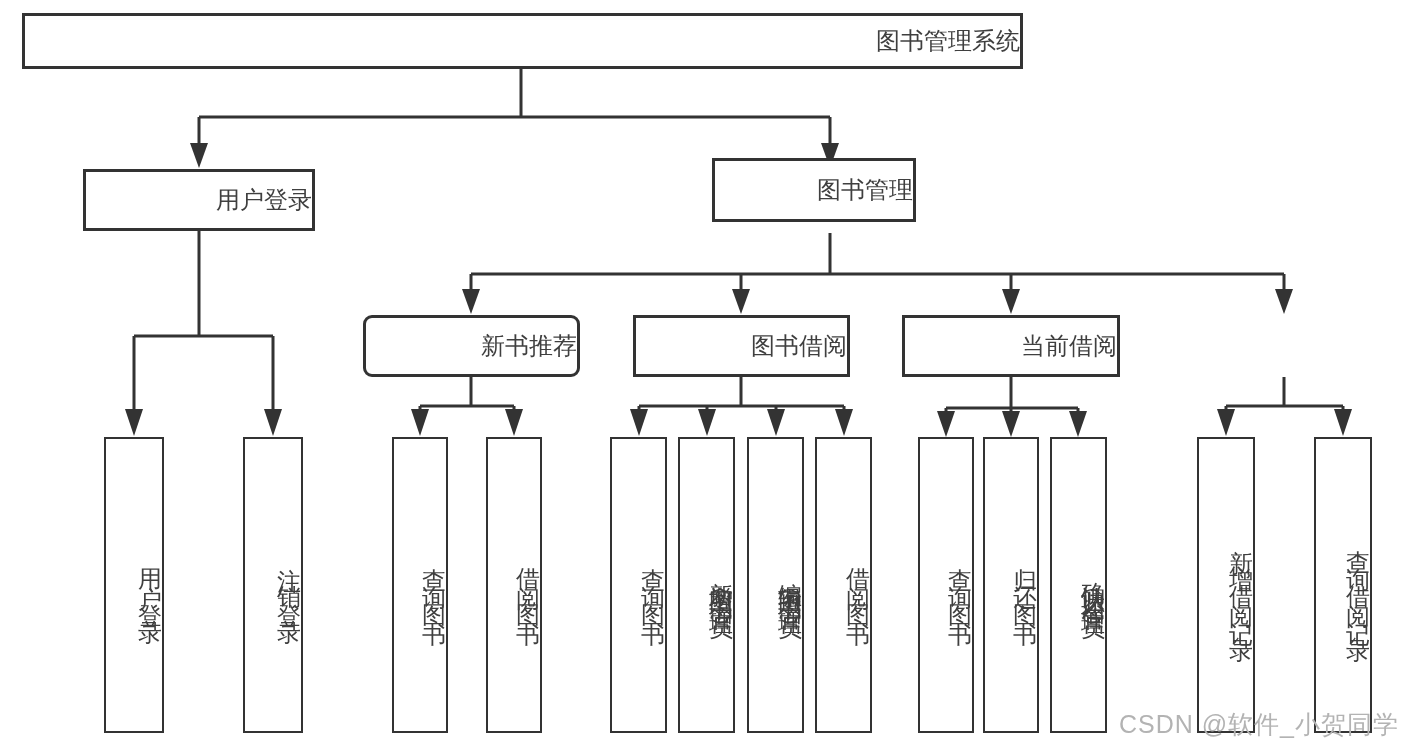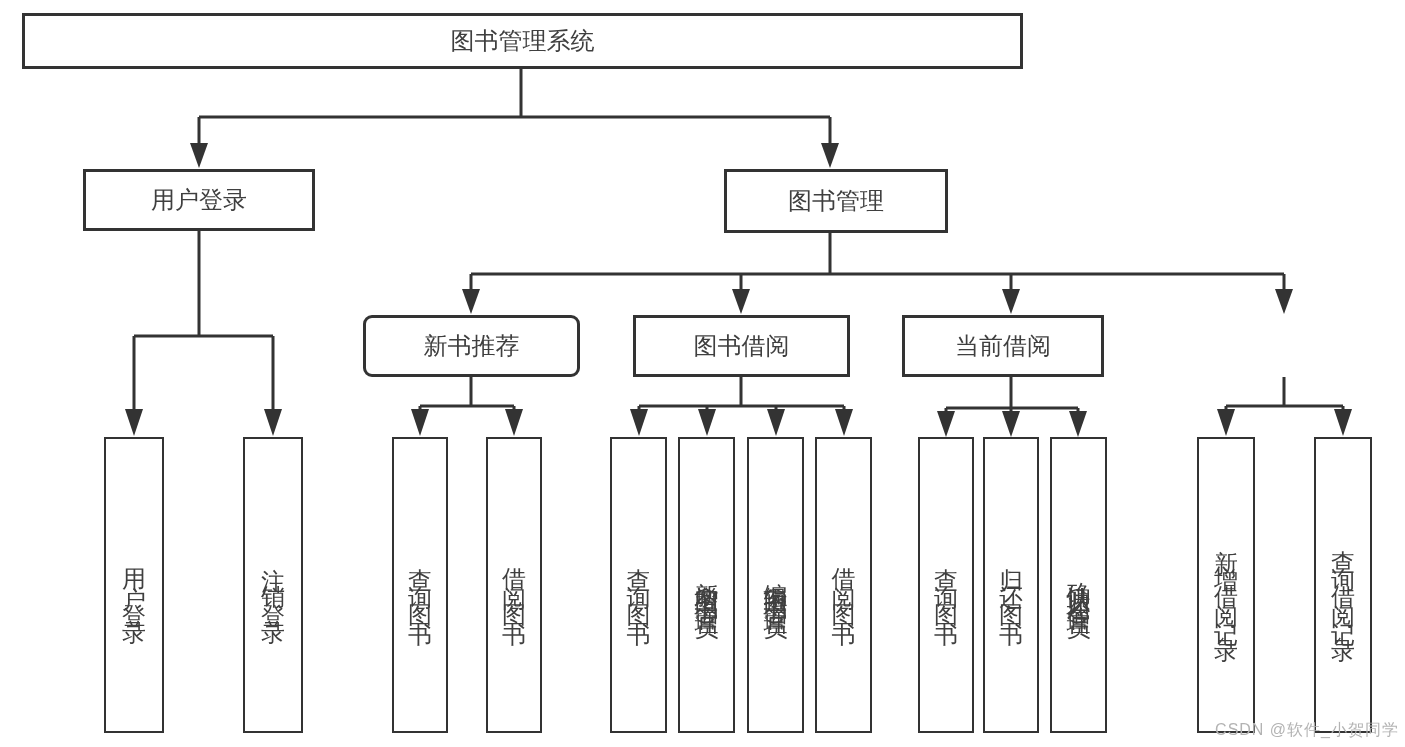--- a/index.html
+++ b/index.html
@@ -15,40 +15,40 @@
     width:1405px;height:747px;
     background:var(--bg);
     overflow:hidden;
   }
   #wires{position:absolute;left:0;top:0;z-index:0;}
   .box{
     position:absolute;
     box-sizing:border-box;
     background:#ffffff;
     border:3px solid var(--line);
-    display:flex;align-items:center;justify-content:center;
+    display:flex;align-items:center;justify-content:flex-end;
     color:var(--text);
     font-size:24px;
     z-index:1;
     white-space:nowrap;
   }
   .vbox{
     border-width:2px;
   }
   .vlabel{
     writing-mode:vertical-lr;
     text-orientation:mixed;
     font-size:24px;
     color:var(--text);
     line-height:1;
   }
   #watermark{
     position:absolute;
     right:6px;bottom:6px;
-    font-size:16px;
+    font-size:25px;
     color:var(--wm);
     z-index:2;
     letter-spacing:1px;
   }
 </style>
 </head>
 <body>
 
 <div id="canvas">
 
@@ -95,31 +95,31 @@
     </g>
   </svg>
 
   <div class="box" style="left:22px;top:13px;width:1001px;height:56px;">
     <span>图书管理系统</span>
   </div>
 
   <div class="box" style="left:83px;top:169px;width:232px;height:62px;">
     <span>用户登录</span>
   </div>
-  <div class="box" style="left:712px;top:169px;width:224px;height:64px;margin-left:12px;">
+  <div class="box" style="left:712px;top:158px;width:204px;height:64px;">
     <span>图书管理</span>
   </div>
 
   <div class="box" style="left:363px;top:315px;width:217px;height:62px;border-radius:9px;">
     <span>新书推荐</span>
   </div>
   <div class="box" style="left:633px;top:315px;width:217px;height:62px;">
     <span>图书借阅</span>
   </div>
-  <div class="box" style="left:902px;top:315px;width:202px;height:62px;">
+  <div class="box" style="left:902px;top:315px;width:218px;height:62px;">
     <span>当前借阅</span>
   </div>
 
   <div class="box vbox" style="left:104px;top:437px;width:60px;height:296px;">
     <span class="vlabel" style="letter-spacing: 18px;">用户登录</span>
   </div>
   <div class="box vbox" style="left:243px;top:437px;width:60px;height:296px;">
     <span class="vlabel" style="letter-spacing: 18px;">注销登录</span>
   </div>
 

